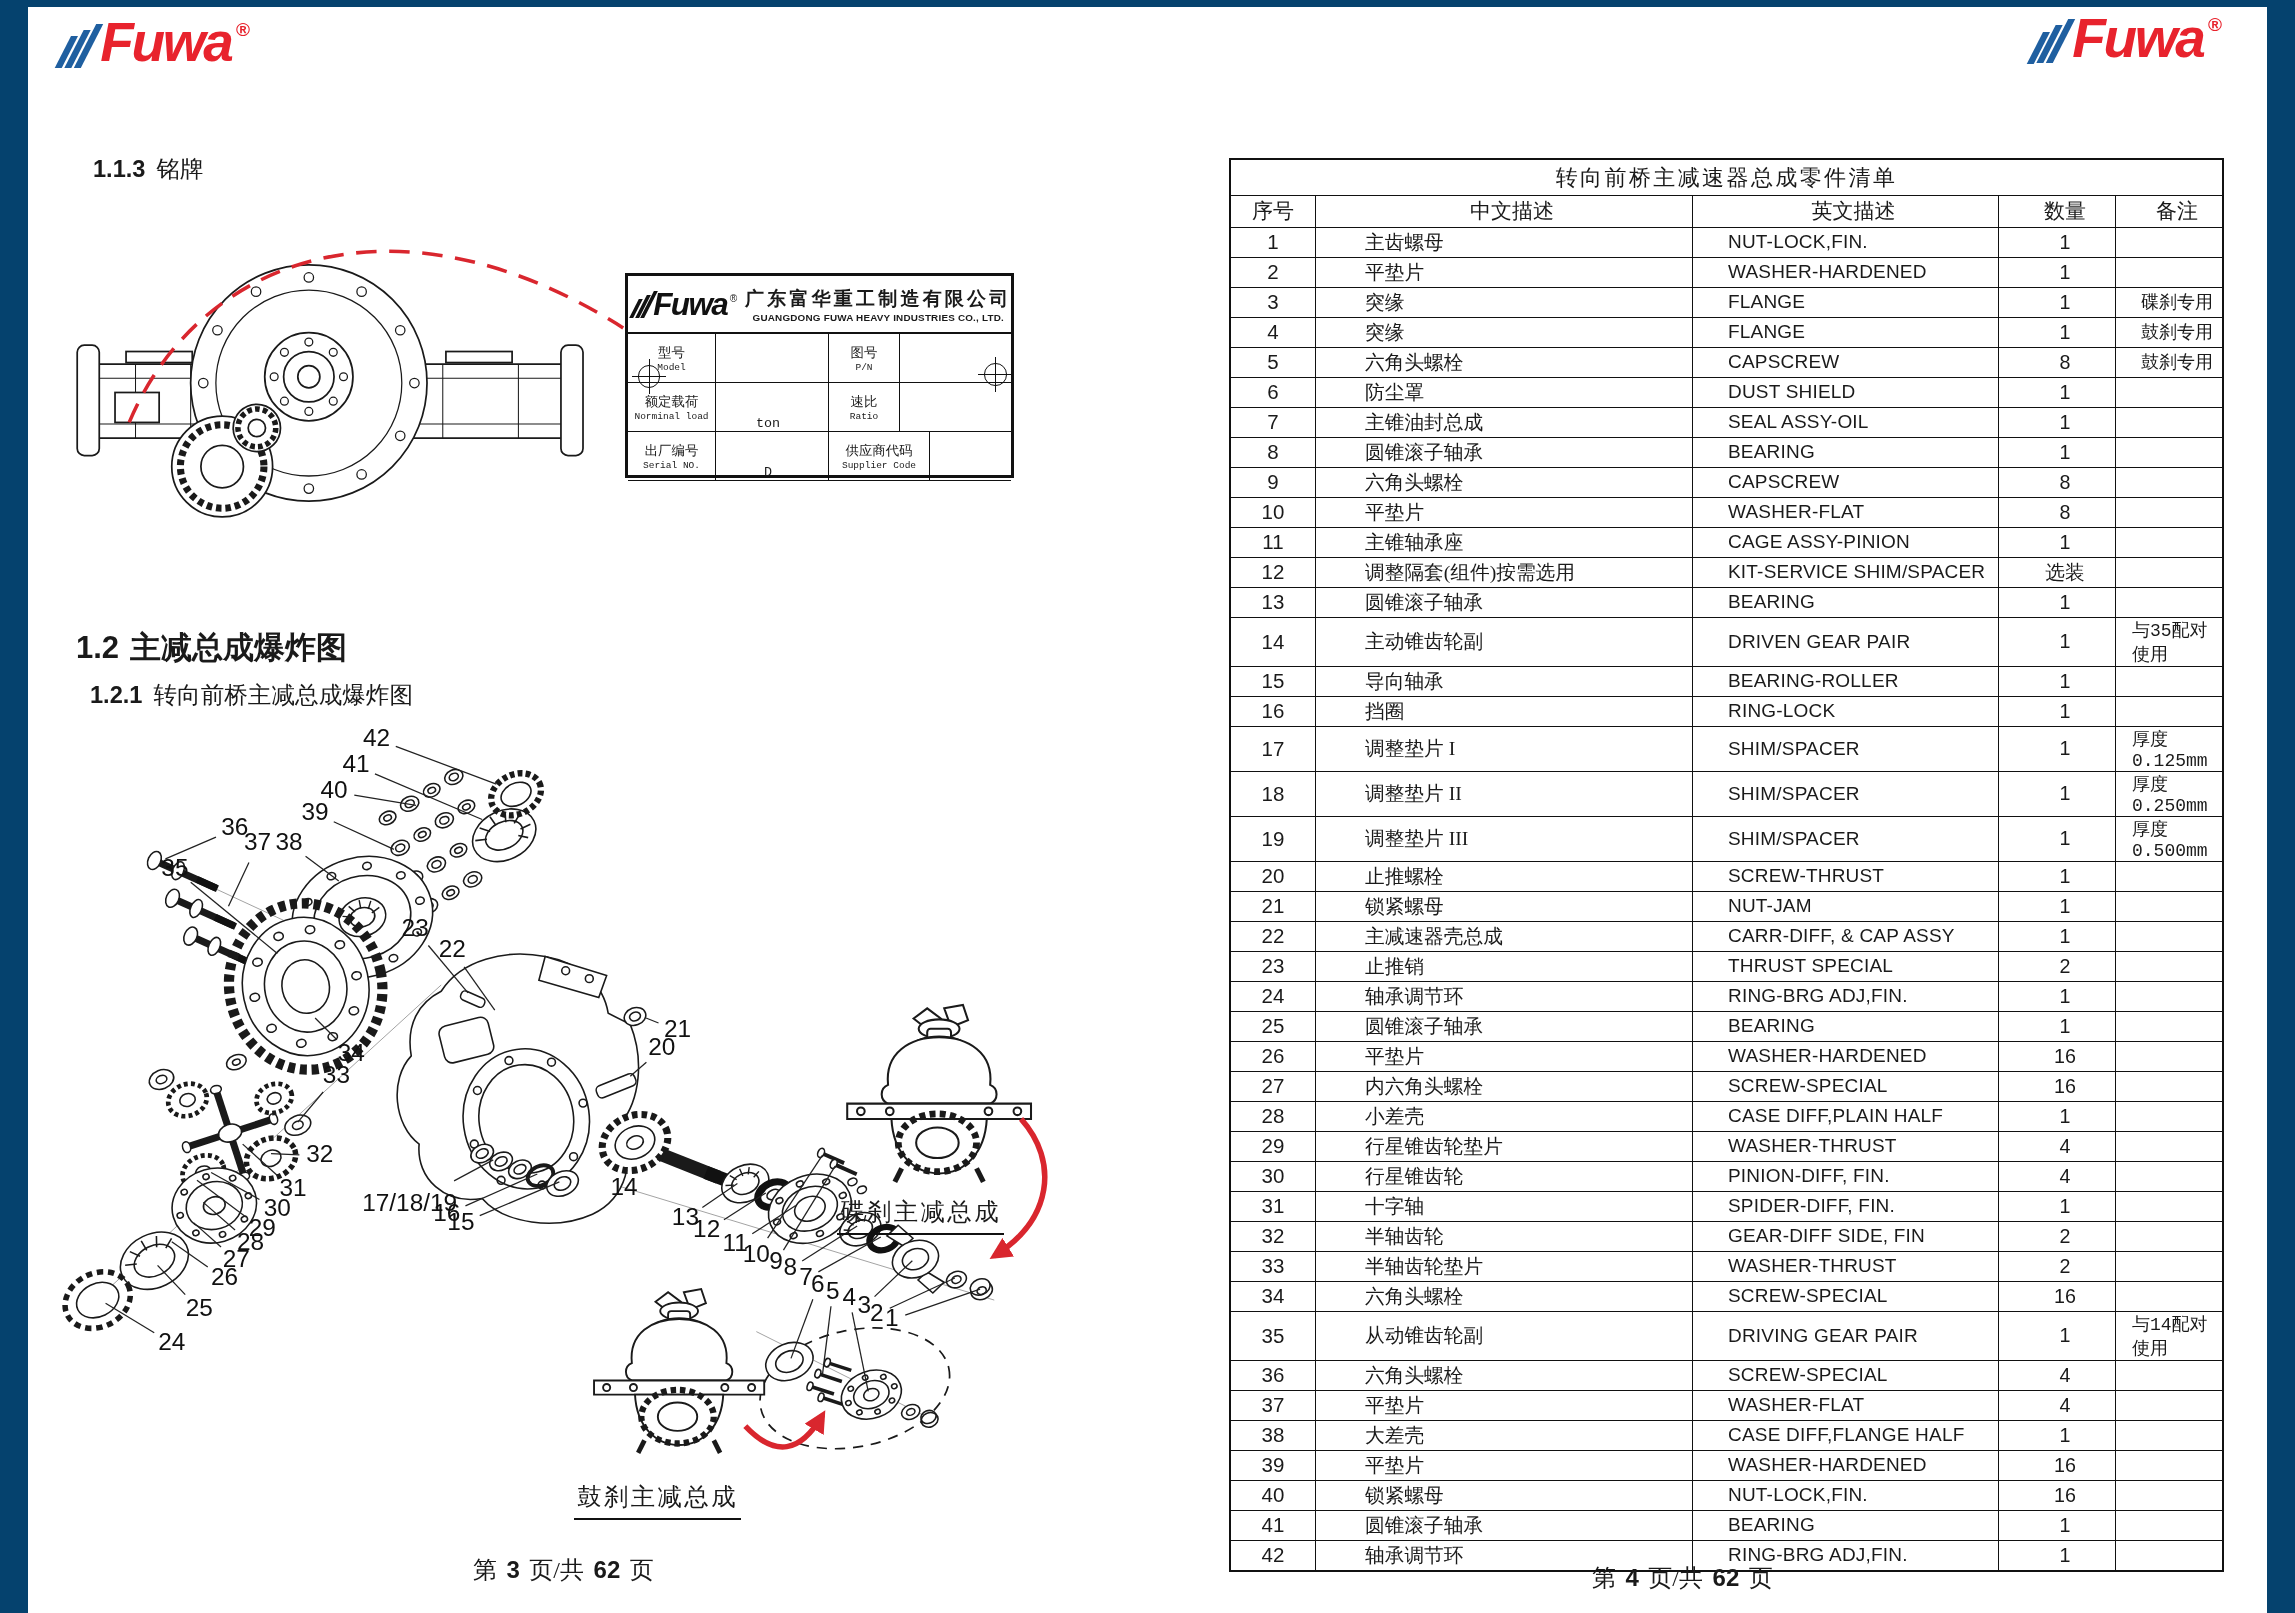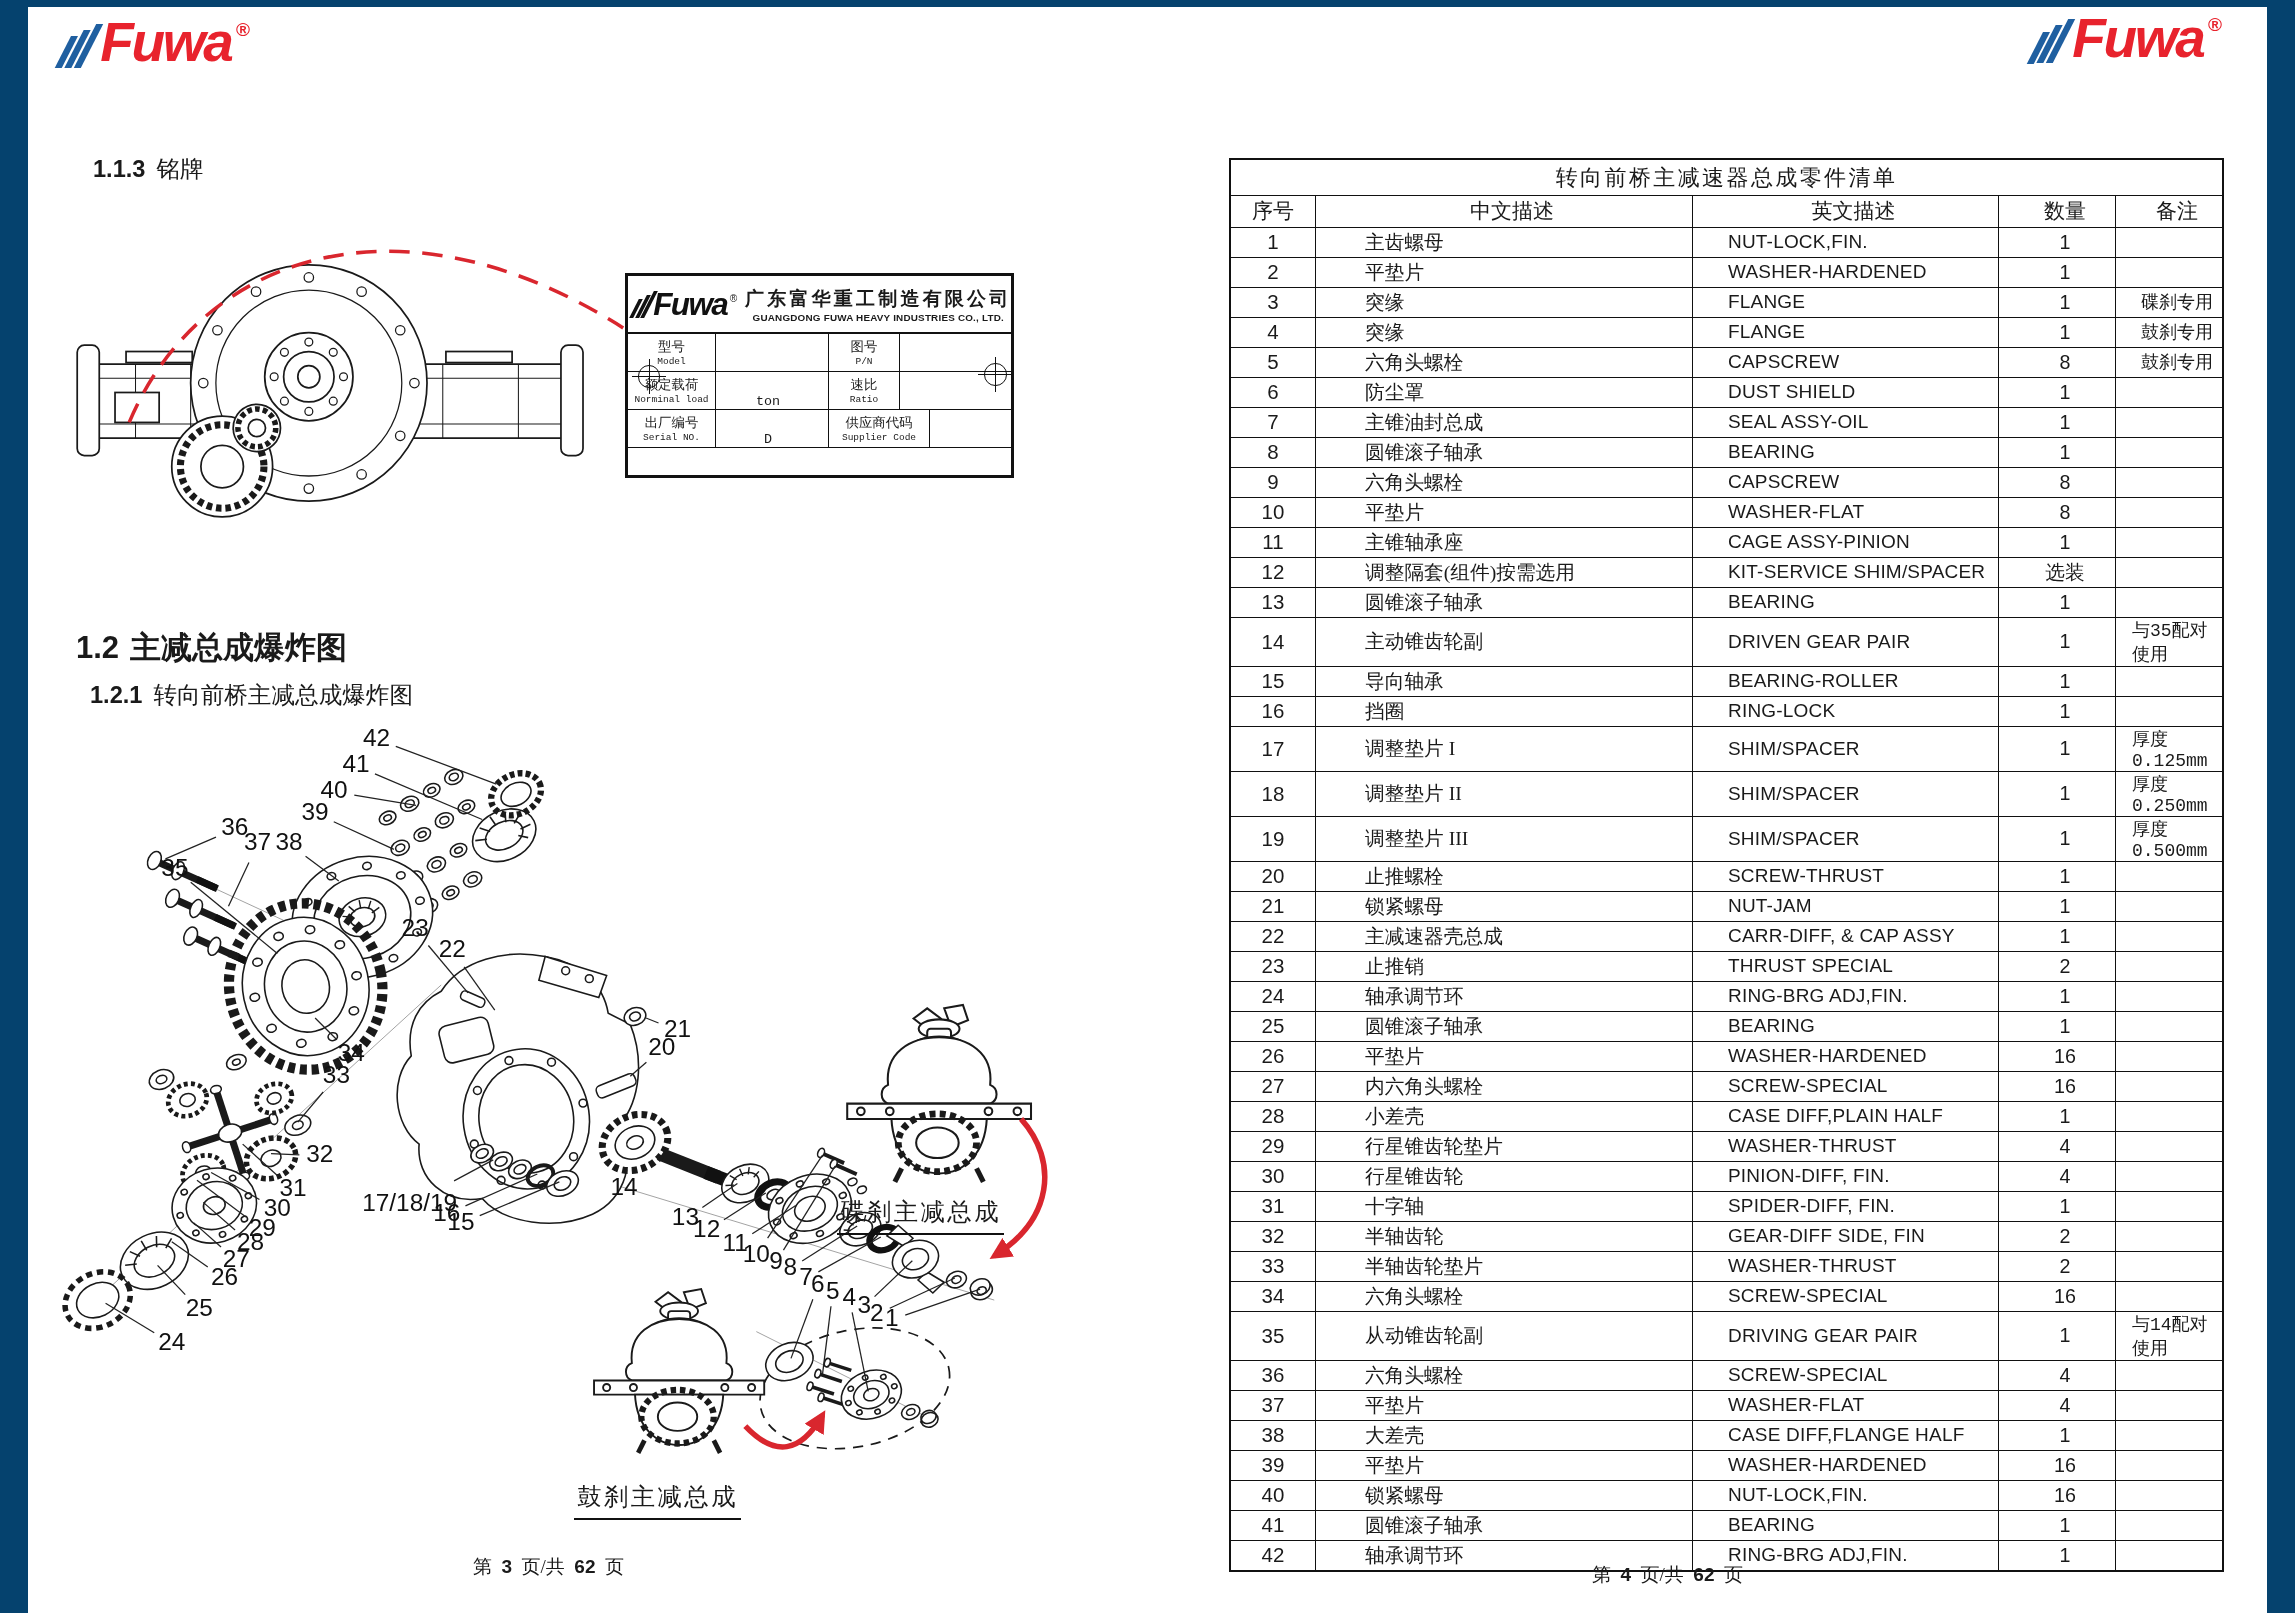--- a/index.html
+++ b/index.html
@@ -36,42 +36,42 @@
              background:#fff;box-sizing:border-box;}
   .np-head{height:58px;border-bottom:2.4px solid #111;display:flex;align-items:center;padding:0 6.3px;box-sizing:border-box;}
   .np-logo{display:flex;align-items:flex-end;margin-right:7.9px;}
   .np-logo .sl{width:3.9px;background:#111;transform:skewX(-27deg);margin-right:2.4px;}
   .np-logo .s1{height:19px;}.np-logo .s2{height:23px;}.np-logo .s3{height:27px;}
   .np-logo .word{font-size:31.5px;font-weight:900;font-style:italic;color:#111;letter-spacing:-1.6px;line-height:0.9;}
   .np-logo .reg{font-size:10.2px;position:relative;top:-14px;margin-left:2.4px;}
   .np-co{flex:1;text-align:center;}
   .np-co .cn{font-size:19px;font-weight:600;letter-spacing:3.2px;white-space:nowrap;}
   .np-co .en{font-size:9.9px;font-weight:600;letter-spacing:0.2px;white-space:nowrap;}
-  .np-row{display:flex;height:38px;border-bottom:1.6px solid #111;box-sizing:border-box;}
+  .np-row{display:flex;height:49px;border-bottom:1.6px solid #111;box-sizing:border-box;}
   .np-row:last-child{border-bottom:none;}
   .np-cell{border-right:1.6px solid #111;box-sizing:border-box;display:flex;flex-direction:column;
            align-items:center;justify-content:center;}
   .np-cell:last-child{border-right:none;}
   .np-cell .cn{font-size:13.4px;}
   .np-cell .en{font-size:9.5px;font-family:"Liberation Mono",monospace;}
   .np-val{display:flex;align-items:center;justify-content:flex-end;padding-right:7.9px;
           font-size:13.4px;font-family:"Liberation Mono",monospace;}
   .w1{width:88px;} .w2{width:113px;} .w3{width:71px;} .w3b{width:101px;} .wlast{flex:1;}
   .crosshair{position:absolute;width:20.5px;height:20.5px;border:1.6px solid #111;border-radius:50%;}
   .crosshair::before{content:"";position:absolute;left:-7px;right:-7px;top:50%;border-top:1.6px solid #111;}
   .crosshair::after{content:"";position:absolute;top:-7px;bottom:-7px;left:50%;border-left:1.6px solid #111;}
 
   
   .dcap{font-size:24.4px;letter-spacing:2.4px;border-bottom:2.4px solid #111;padding:0 3.2px 4.7px 3.2px;
         font-family:Liberation Sans, sans-serif;white-space:nowrap;}
   .cap-disc{left:837px;top:1196px;}
   .cap-drum{left:574px;top:1481px;}
 
   
-  .footer{font-size:19px;font-family:"Liberation Serif",serif;white-space:nowrap;}
+  .footer{font-size:24px;font-family:"Liberation Serif",serif;white-space:nowrap;}
   .footer b{font-family:"Liberation Sans",sans-serif;font-weight:700;margin:0 9.5px;}
   .f-left{left:473px;top:1554px;}
   .f-right{left:1592px;top:1562px;}
 
   
   .ptable{left:1229px;top:158px;width:995px;border:2.4px solid #111;background:#fff;box-sizing:border-box;}
   .ptitle{height:36px;display:flex;align-items:center;justify-content:center;font-size:22px;
           letter-spacing:2.4px;font-family:"Liberation Serif",serif;border-bottom:1.6px solid #111;box-sizing:border-box;}
   .prow{display:grid;grid-template-columns:85px 361px 290px 101px auto;border-bottom:1.6px solid #111;box-sizing:border-box;gap:16px;}
   .prow:last-child{border-bottom:none;}

